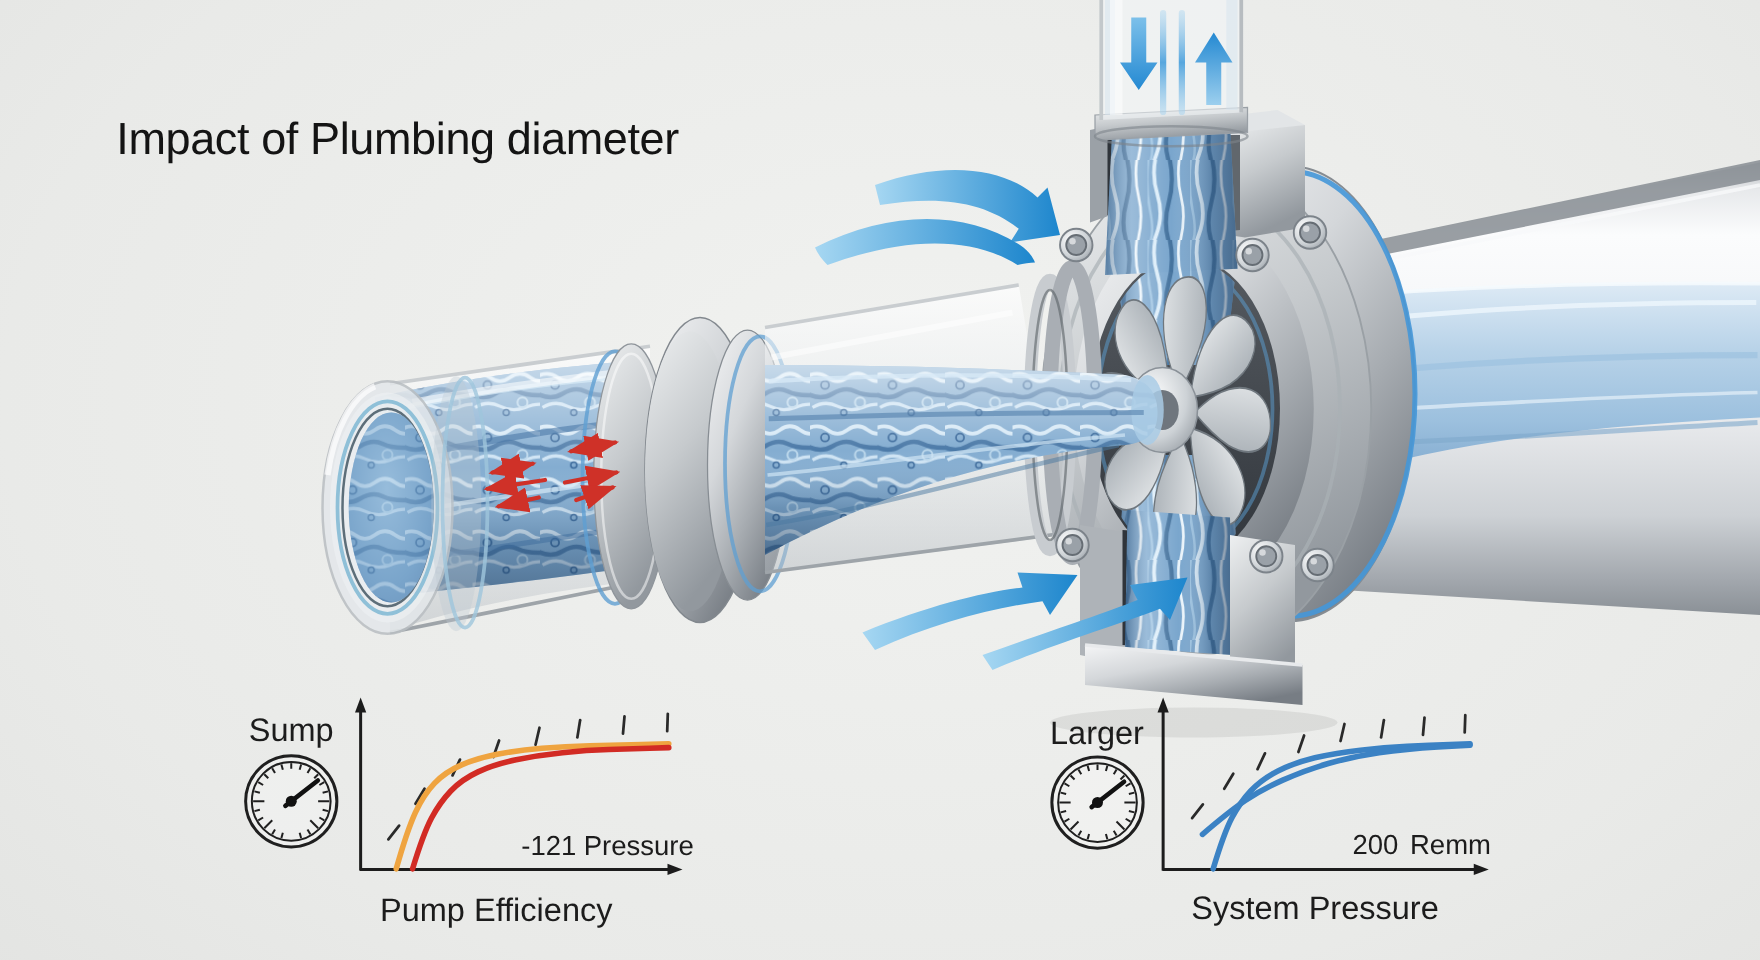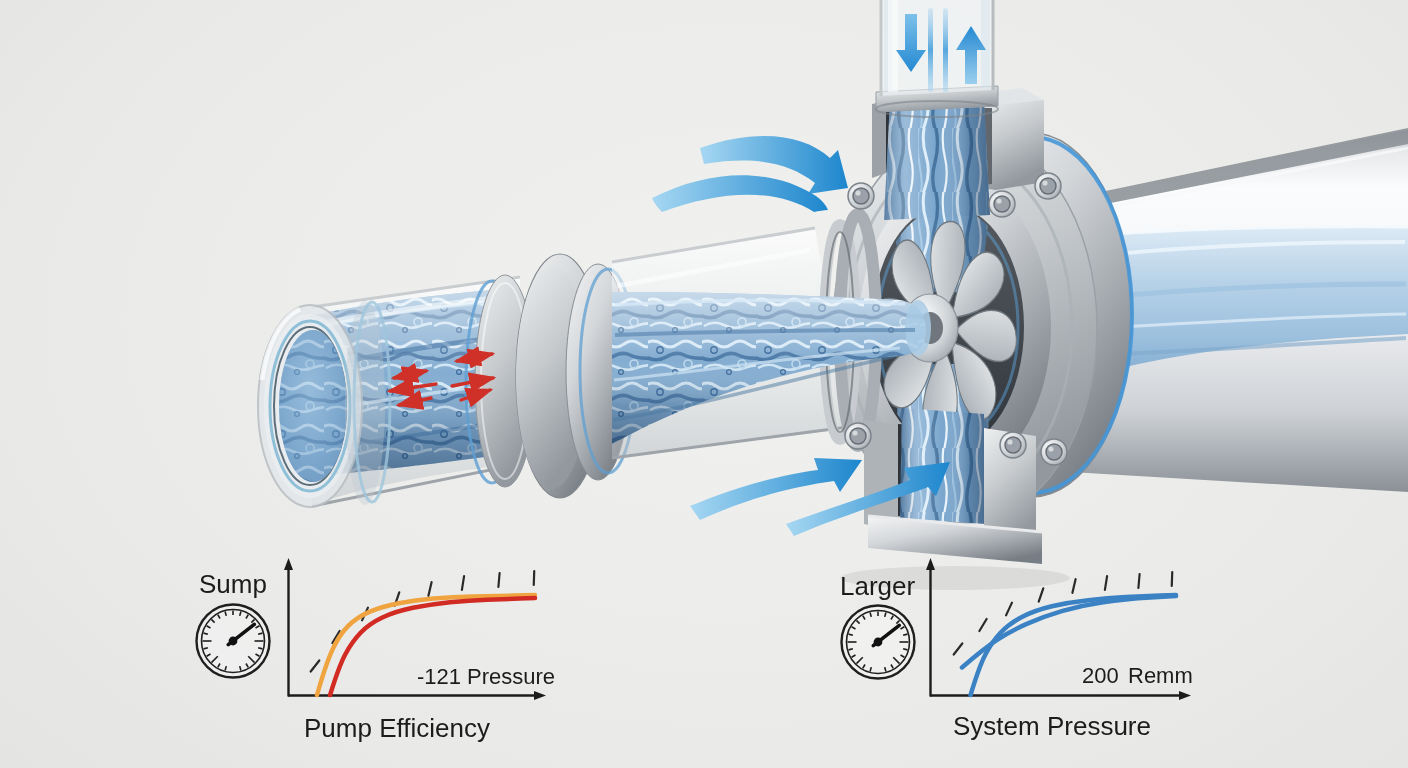--- a/index.html
+++ b/index.html
@@ -319,20 +319,21 @@
   </g>
 
   <g fill="url(#gSwoosh)">
     <path d="M700,148 C756,128 804,134 830,158 L838,150 L848,188 L808,194 L815,183 C788,162 754,156 704,164 Z"></path>
     <path d="M652,198 C712,168 772,168 816,196 C822,200 826,205 828,210 C824,210 819,211 814,212 C776,188 722,190 662,212 C658,208 654,203 652,198 Z"></path>
     <path d="M690,506 C744,484 786,474 818,470 L814,458 L862,460 L840,492 L834,481 C796,486 748,498 700,520 Z"></path>
     <path d="M786,524 C836,506 880,492 910,480 L904,468 L950,462 L936,496 L928,487 C894,500 846,514 794,536 Z"></path>
   </g>
 </svg>
 
+<div class="title">Impact of Plumbing diameter</div>
 
 <svg class="chart" id="chartL" width="372" height="200" viewBox="0 0 372 200">
   <text class="gauge-label" x="14" y="41">Sump</text>
   <g class="gauge" transform="translate(48,89)">
         <circle r="36.5" fill="rgba(255,255,255,.25)" stroke="#1f1f1f" stroke-width="2.4"></circle>
         <circle r="31.5" fill="none" stroke="#1f1f1f" stroke-width="1.6"></circle>
         <line y1="-26" y2="-30.5" transform="rotate(0)" stroke="#1f1f1f" stroke-width="1.6"></line>
         <line y1="-26" y2="-30.5" transform="rotate(15)" stroke="#1f1f1f" stroke-width="1.6"></line>
         <line y1="-26" y2="-30.5" transform="rotate(30)" stroke="#1f1f1f" stroke-width="1.6"></line>
         <line y1="-26" y2="-30.5" transform="rotate(45)" stroke="#1f1f1f" stroke-width="1.6"></line>

